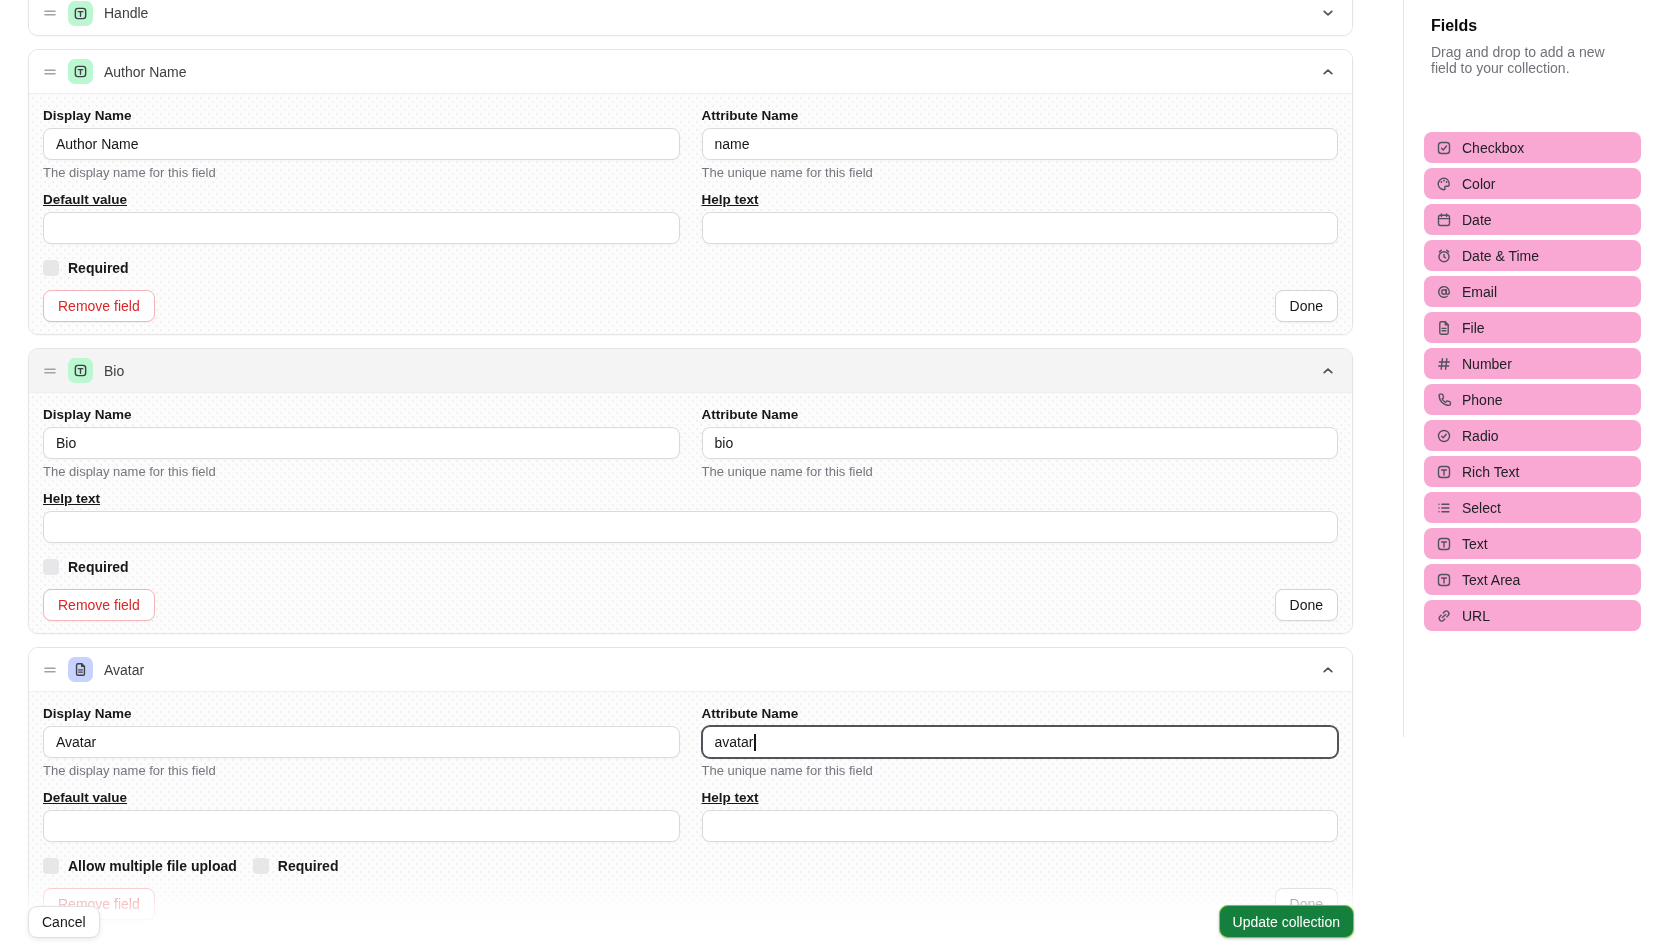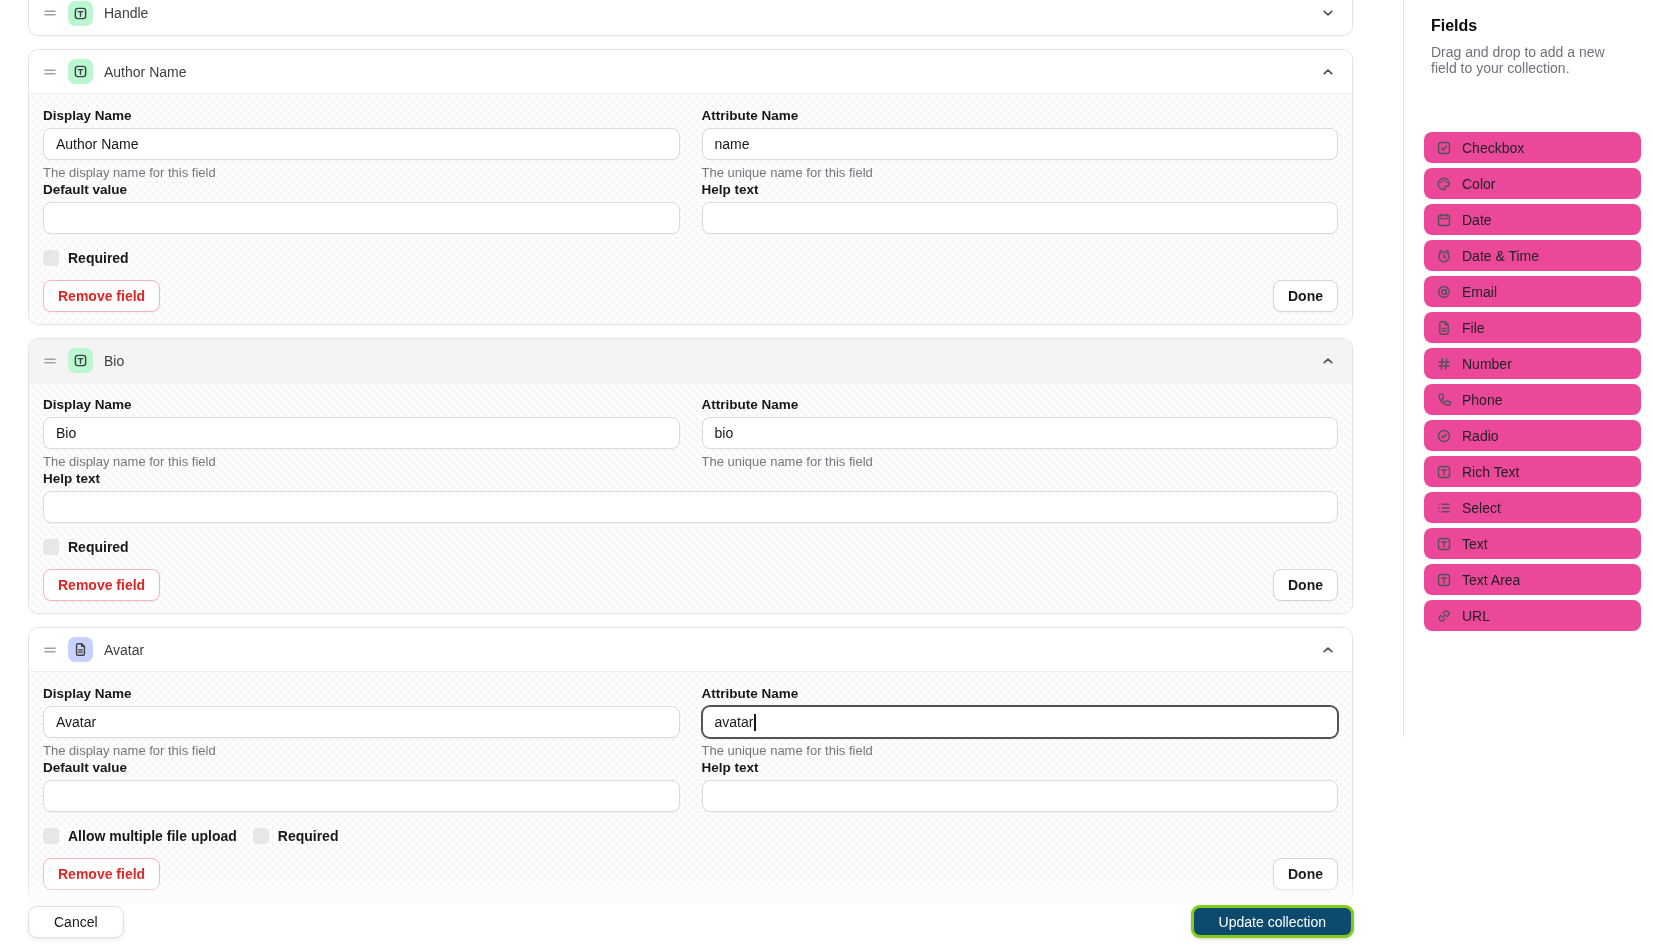--- a/index.html
+++ b/index.html
@@ -37,78 +37,78 @@
     padding:14px 14px 12px 14px;
     background-color:#fcfcfc;
     background-image:
       radial-gradient(rgba(63,63,70,.06) .8px, transparent .9px),
       radial-gradient(rgba(63,63,70,.06) .8px, transparent .9px);
     background-size:8px 8px; background-position:0 0,4px 4px;
   }
 
   .form-row { display:grid; grid-template-columns:1fr 1fr; gap:16px 22px; }
   .form-row.full { grid-template-columns:1fr; }
-  .form-row + .form-row { margin-top:2px; }
+  .form-row + .form-row { margin-top:12px;text-decoration:underline; }
 
   .f-label { font-size:13.5px; line-height:16px; font-weight:600; color:#18181b; margin-bottom:4px; }
   .input {
     height:32px; border:1px solid #d9d9de; border-radius:8px; background:#fff;
     display:flex; align-items:center; padding:0 12px; font-size:14px; color:#18181b;
     box-shadow:0 1px 2px rgba(0,0,0,.03); cursor:text;
   }
   .input.focused { border-color:#52525b; box-shadow:0 0 0 1px #52525b, 0 1px 2px rgba(0,0,0,.05); }
   .caret { display:inline-block; width:1.5px; height:17px; background:#18181b; margin-left:1px; }
   .f-help { margin-top:6px; font-size:13px; line-height:14px; color:#76767f; }
 
   .cb-row { display:flex; align-items:center; margin-top:16px; }
   .cb-item { display:flex; align-items:center; }
   .cb-item + .cb-item { margin-left:16px; }
   .checkbox { width:16px; height:16px; border-radius:4px; background:#e7e7ea; margin-right:9px; cursor:pointer; flex:0 0 auto; }
   .cb-label { font-size:14px; font-weight:600; color:#18181b; }
 
   .btn-row { display:flex; align-items:center; margin-top:14px; }
   .btn {
     height:32px; padding:0 14px; border-radius:8px; border:1px solid #d4d4d8;
-    background:#fff; font-size:14px; font-weight:700; color:#18181b;
+    background:#fff; font-size:14px; font-weight:400; color:#18181b;
     font-family:inherit; cursor:pointer; box-shadow:0 1px 2px rgba(0,0,0,.04);
     display:inline-flex; align-items:center;
   }
   .btn.danger { border-color:#f3b4ba; color:#dc2626; }
   .btn.done { margin-left:auto; }
 
   
   .footer-fade {
     position:absolute; left:0; top:875px; width:1403px; height:74px; z-index:5;
     background:linear-gradient(180deg, rgba(255,255,255,0) 0%, rgba(255,255,255,.72) 38%, rgba(255,255,255,.96) 72%, #fff 100%);
     pointer-events:none;
   }
   .footer-btn {
-    position:absolute; z-index:6; height:32px; padding:0 25px; border-radius:9px;
+    position:absolute; z-index:6; height:32px; padding:0 13px; border-radius:9px;
     font-size:14px; font-weight:500; font-family:inherit; cursor:pointer;
     display:inline-flex; align-items:center;
   }
   .cancel {
     left:28px; top:906px; background:#fff; border:1px solid #e0e0e3; color:#18181b;
     box-shadow:0 2px 5px rgba(0,0,0,.08);
   }
   .submit {
-    right:301px; top:905px; height:33px; background:#0c4a6e; border:3px solid #84cc16;
+    right:301px; top:905px; height:33px; background:#15803d; border:1px solid #84cc16;
     color:#fff; box-shadow:0 1px 3px rgba(0,0,0,.2);text-align:center;
   }
 
   
   .sidebar {
     position:absolute; left:1403px; top:0; width:252px; height:737px;
     border-left:1px solid #e4e4e7; background:#fff; padding:17px 0 0 20px; z-index:2;
   }
   .sb-title { font-size:16px; font-weight:600; color:#09090b; margin-left:7px; }
   .sb-desc { font-size:14px; line-height:16px; color:#71717a; margin:9px 0 0 7px; width:200px; }
   .sb-list { margin-top:56px; }
   .pill {
-    width:217px; height:31px; border-radius:8px; background:#ec4899;
+    width:217px; height:31px; border-radius:8px; background:#f9a8d4;
     display:flex; align-items:center; padding:0 12px; margin-bottom:5px;
     cursor:grab; color:#52525b;
   }
   .pill-label { font-size:14px; font-weight:500; color:#212126; margin-left:10px; }
 </style>
 </head>
 <body>
 
 <div class="main">
     <div class="card collapsed">

